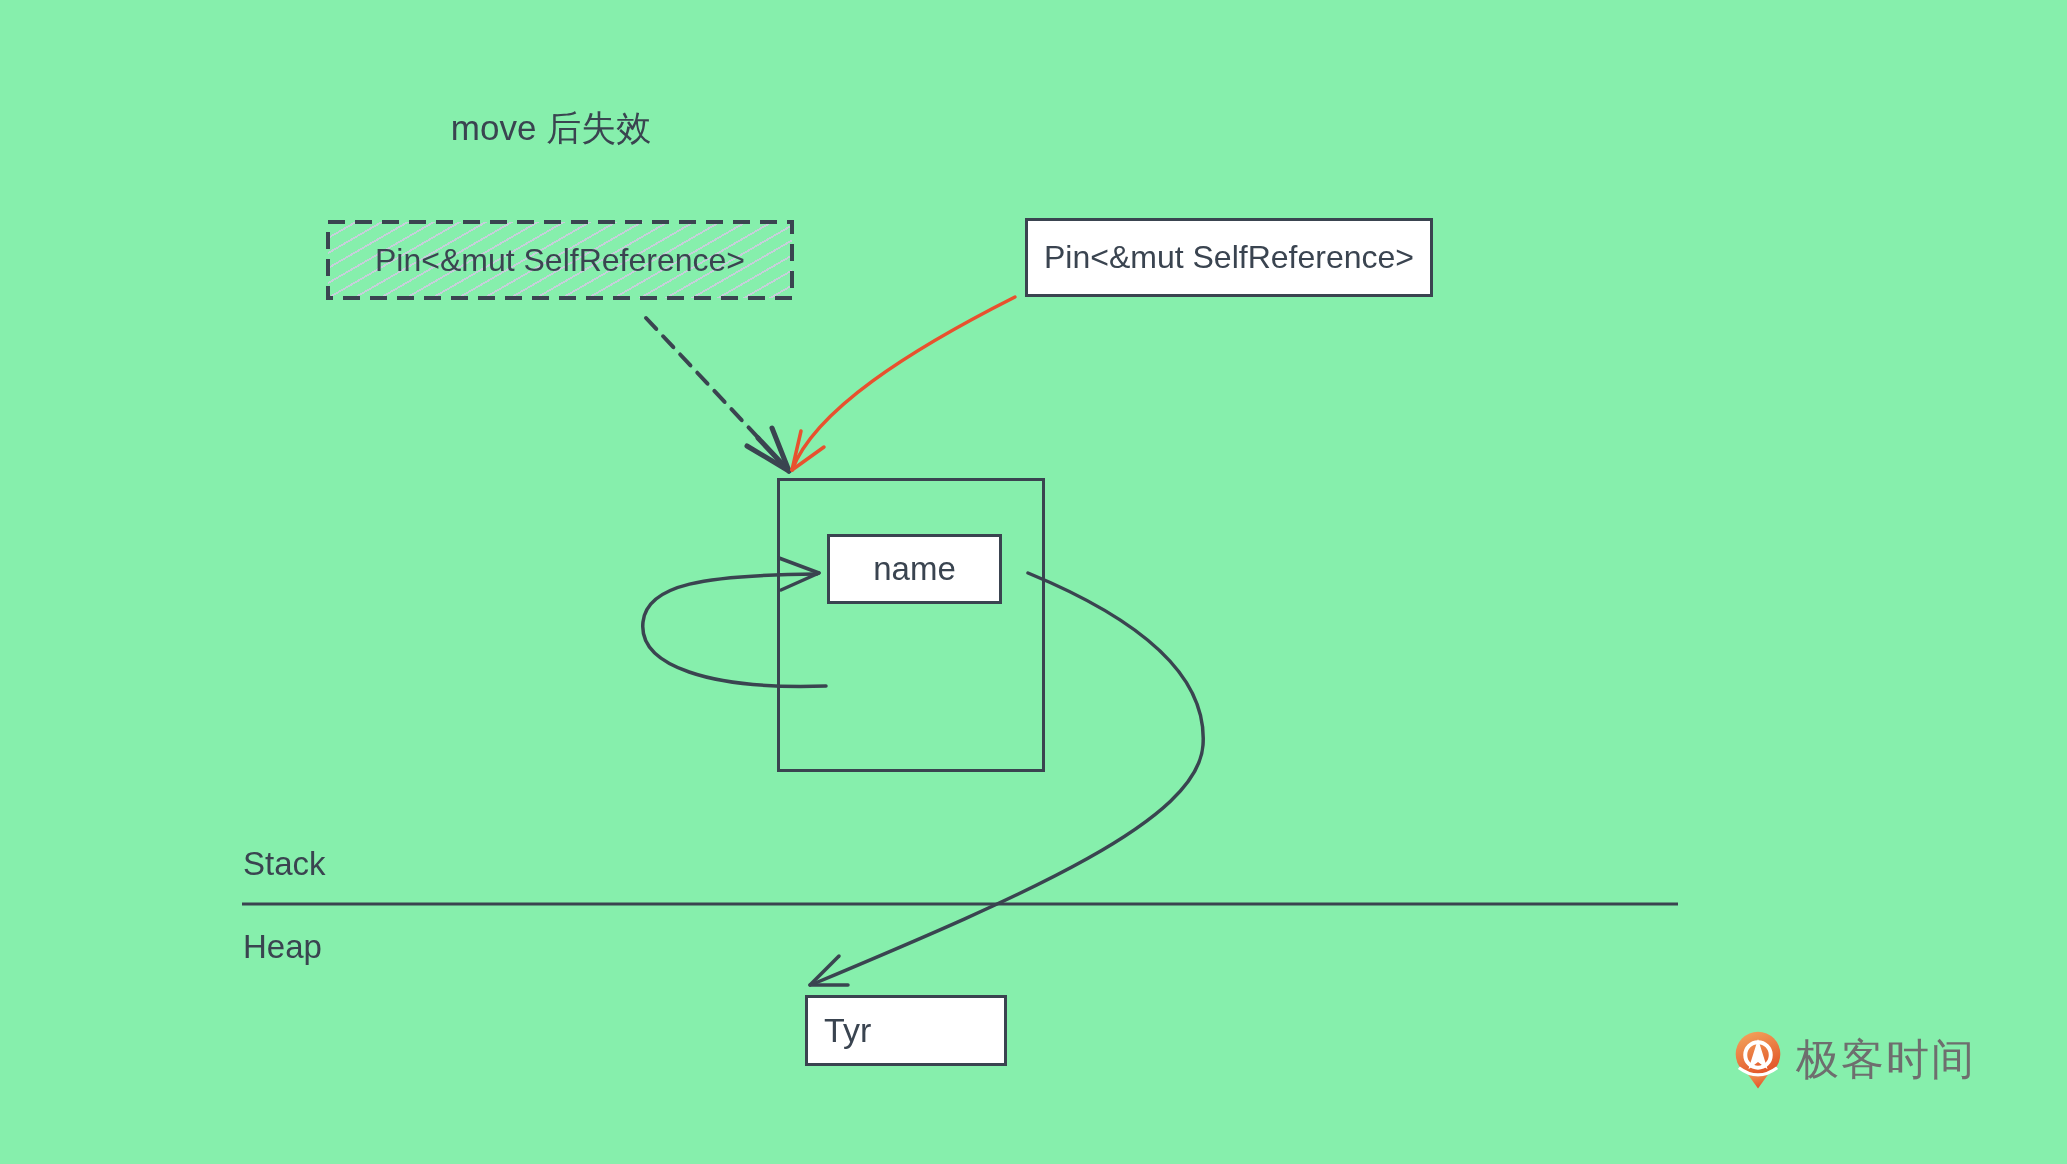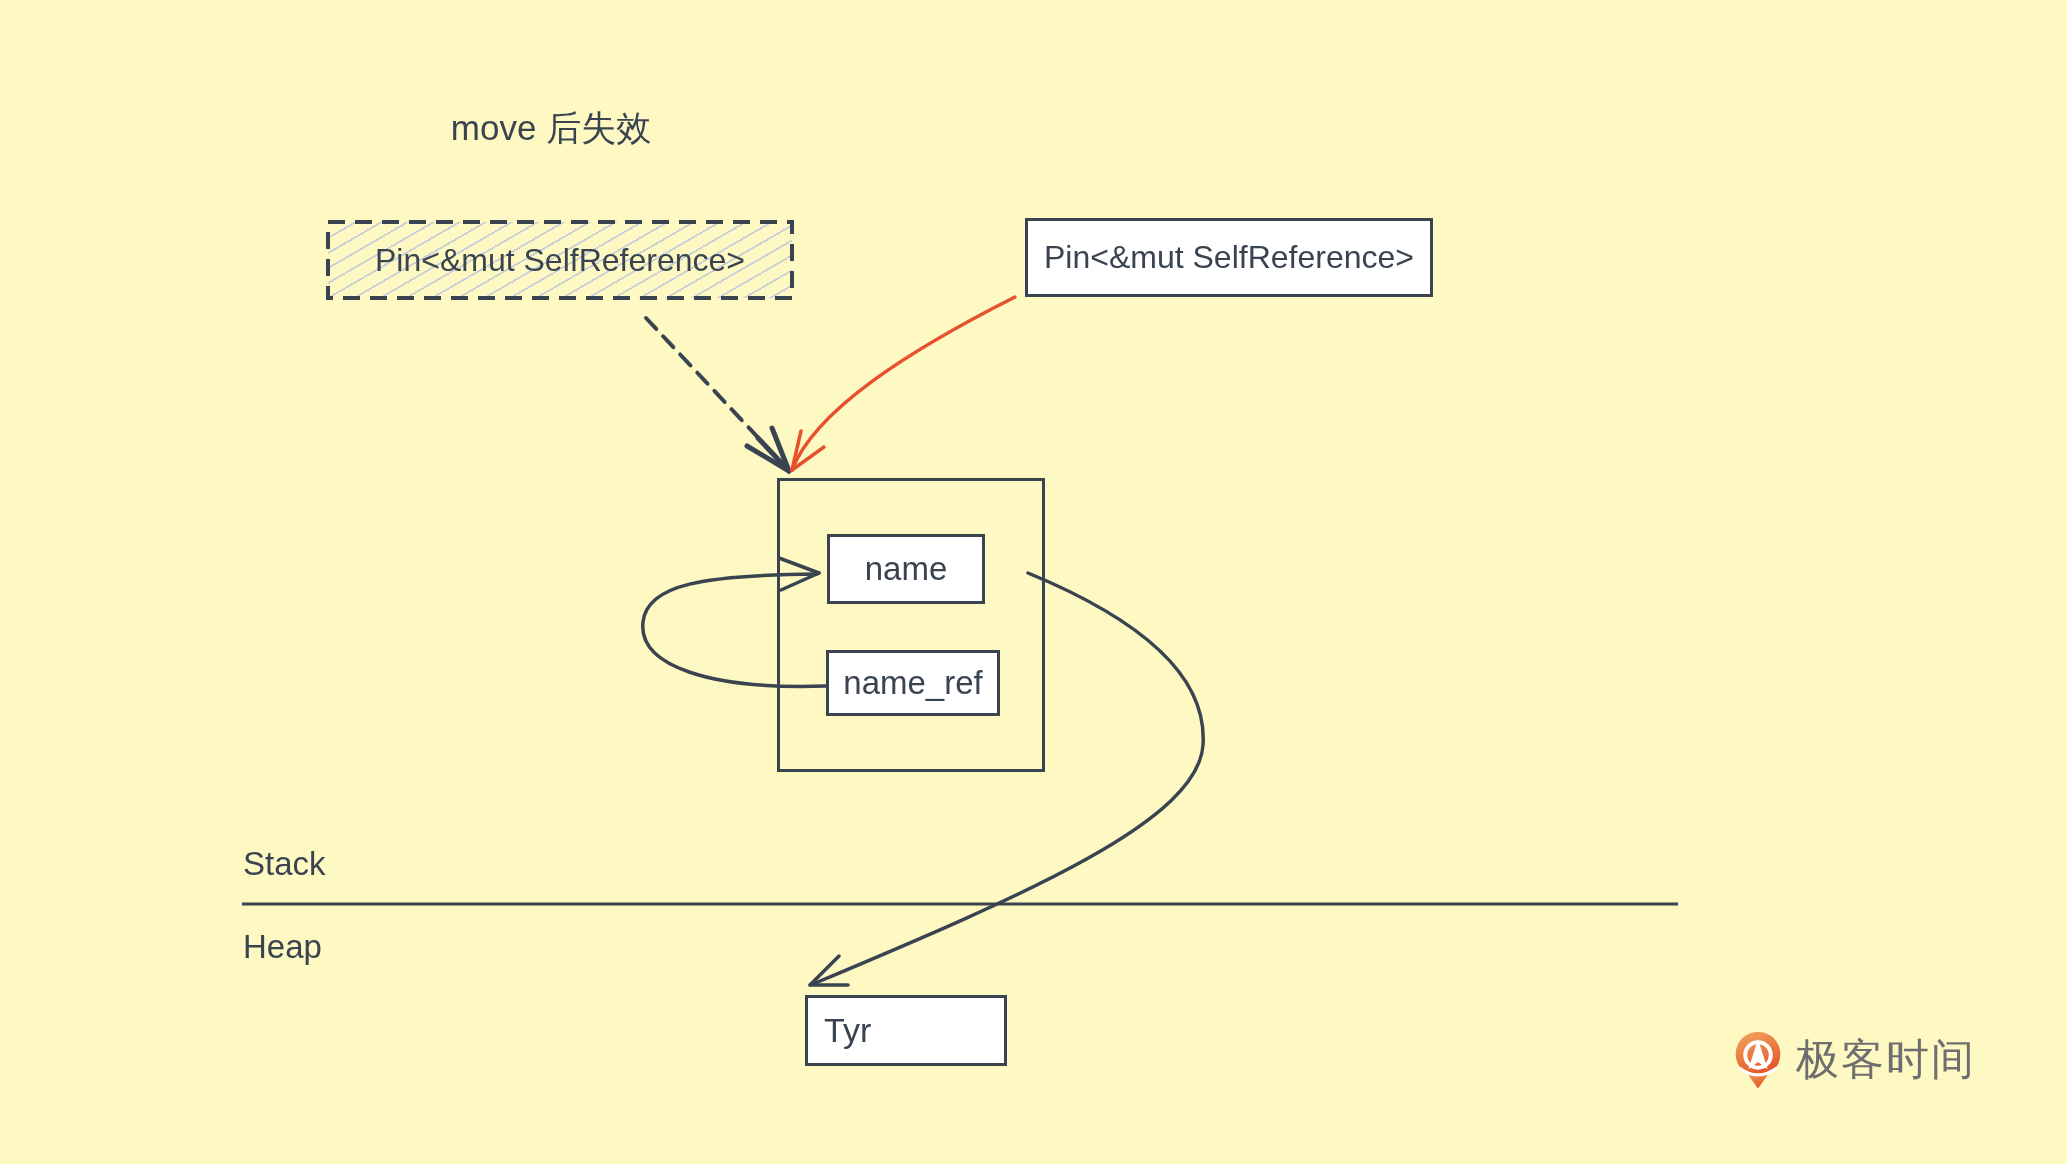--- a/index.html
+++ b/index.html
@@ -5,21 +5,21 @@
   :root{
     --ink:#3a4450;
     --accent:#e8512e;
     --hatch:#c6cfda;
     --logo-text:#6e6e6e;
   }
   html,body{margin:0;padding:0;background:#fff;}
   .canvas{
     position:relative;
     width:2067px;height:1164px;
-    background:#fef9c3;
+    background:#86efac;
     font-family:"Liberation Sans","DejaVu Sans",sans-serif;
     color:var(--ink);
     overflow:hidden;
   }
   .abs{position:absolute;}
   .title{
     font-size:35px;
     white-space:nowrap;
     transform:translateX(-50%);
     color:var(--ink);
@@ -81,27 +81,24 @@
   <div class="box pin-box pin-invalid" style="left:328px;top:222px;width:464px;height:76px;">
     <span>Pin&lt;&amp;mut SelfReference&gt;</span>
   </div>
 
   <div class="box pin-box" style="left:1025px;top:218px;width:408px;height:79px;border-width:3px;">
     <span>Pin&lt;&amp;mut SelfReference&gt;</span>
   </div>
 
   <div class="box struct-box" style="left:777px;top:478px;width:268px;height:294px;"></div>
 
-  <div class="box field-box" style="left:827px;top:534px;width:158px;height:70px;">
+  <div class="box field-box" style="left:827px;top:534px;width:175px;height:70px;">
     <span>name</span>
   </div>
 
-  <div class="box field-box" style="left:826px;top:650px;width:174px;height:66px;">
-    <span>name_ref</span>
-  </div>
 
   <div class="mem-label" style="left:243px;top:845px;">Stack</div>
   <div class="mem-label" style="left:243px;top:928px;">Heap</div>
 
   <div class="box tyr-box" style="left:805px;top:995px;width:202px;height:71px;">
     <span>Tyr</span>
   </div>
 
   <svg class="overlay" viewBox="0 0 2067 1164">
 

